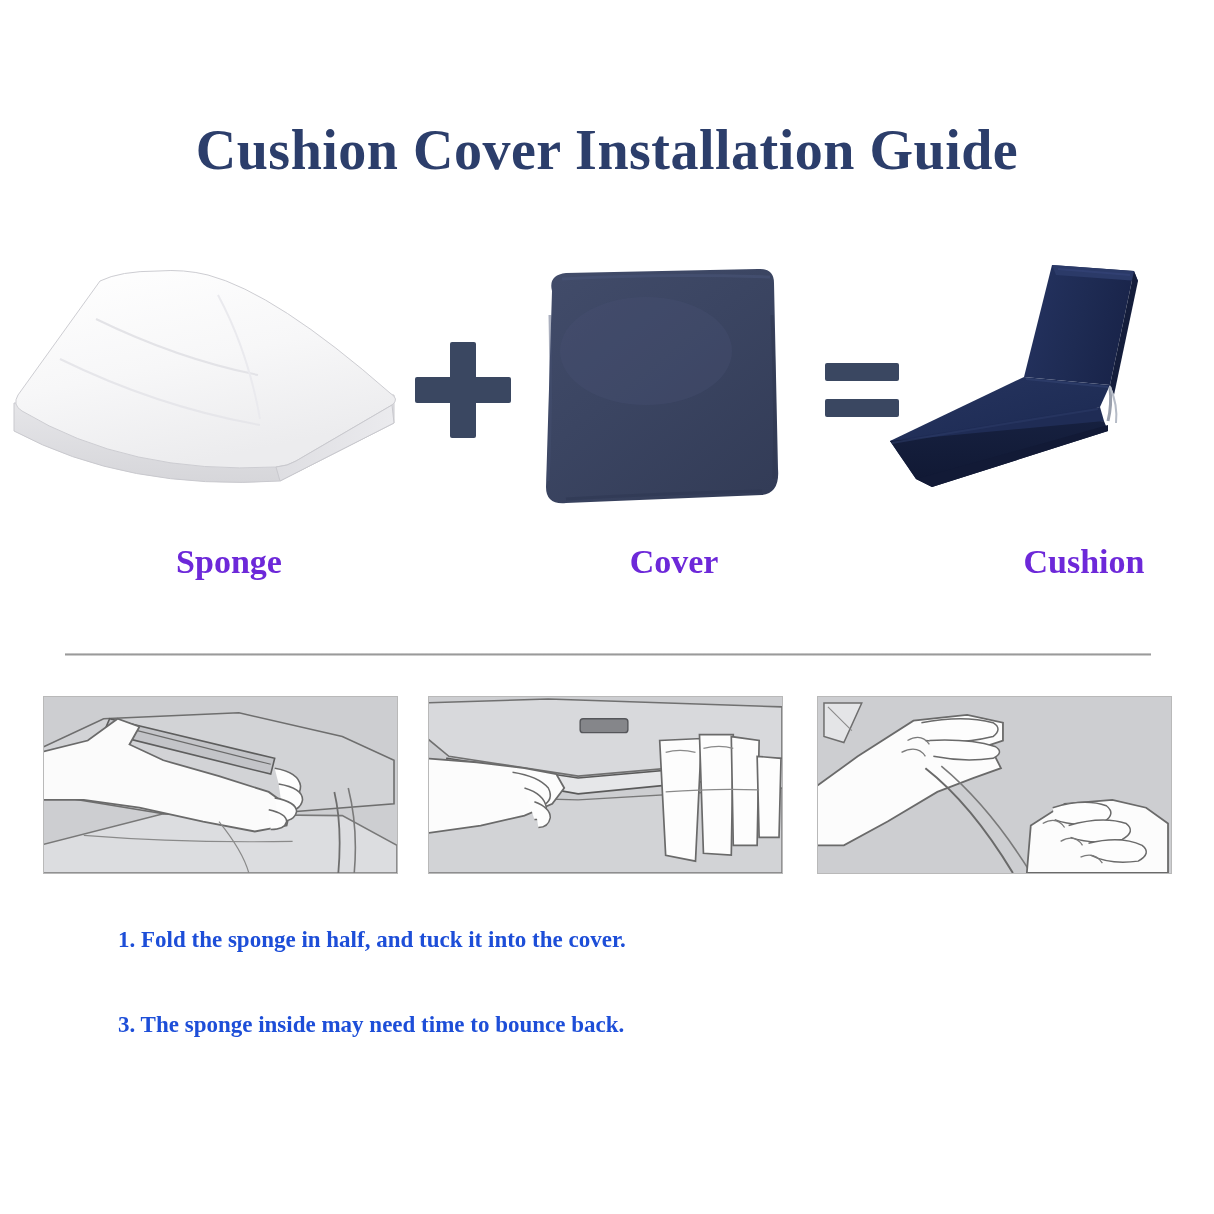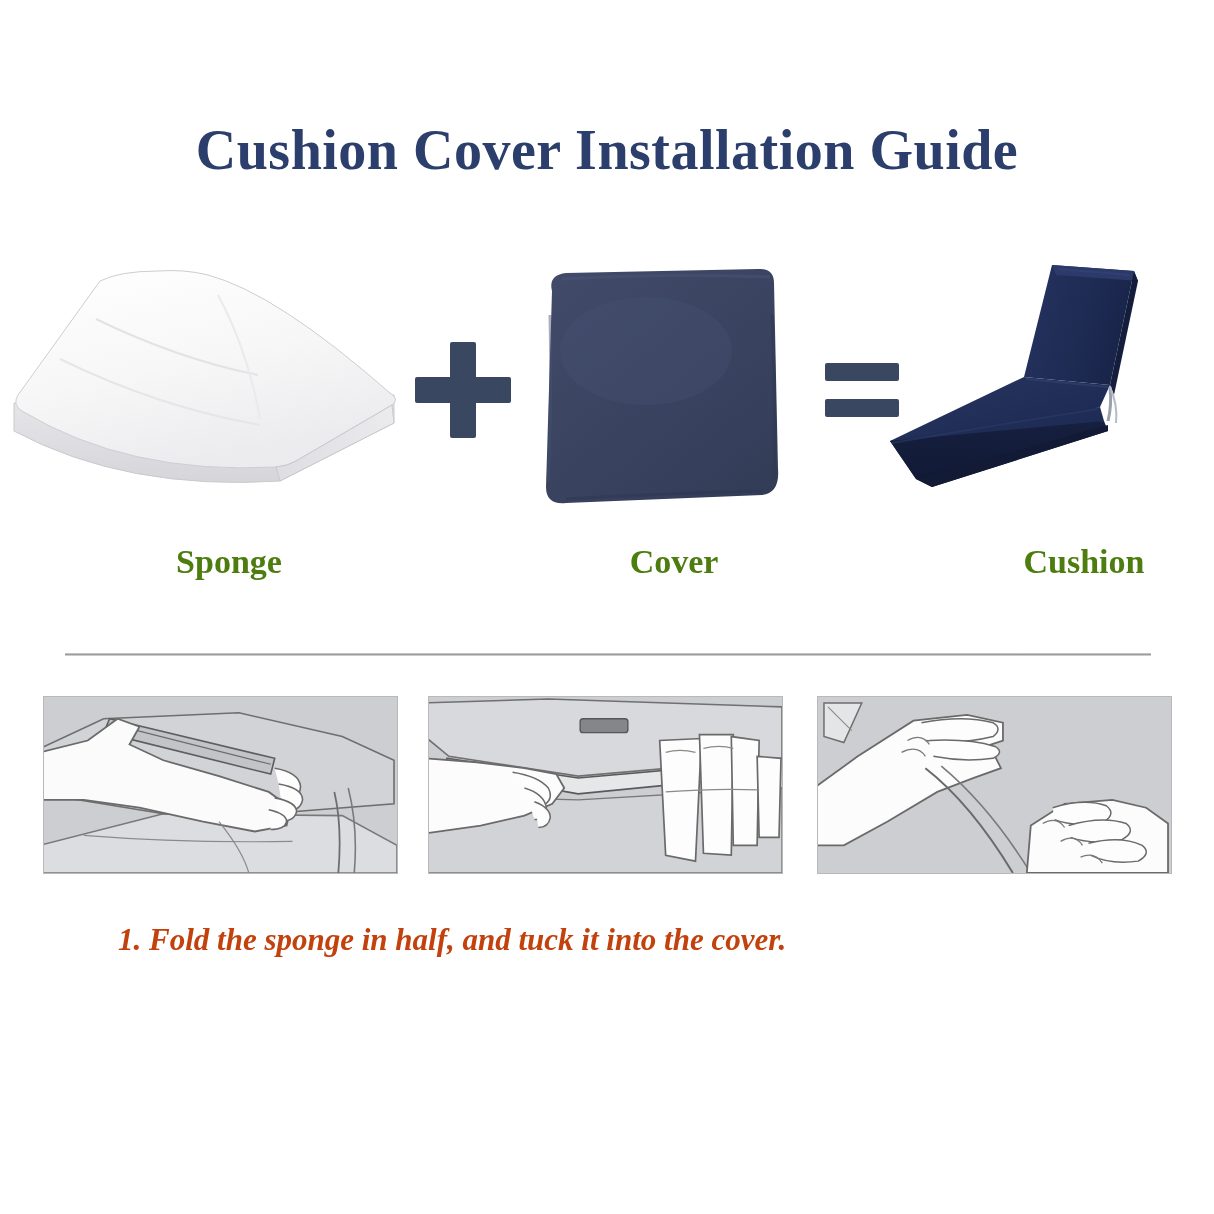--- a/index.html
+++ b/index.html
@@ -91,21 +91,21 @@
     width: 100%; height: 100%;
   }
   .art svg { display: block; width: 100%; height: 100%; }
 
   
   .item-label {
     position: absolute;
     top: 543px;
     font-size: 34px;
     font-weight: bold;
-    color: #4d7c0f;
+    color: #6d28d9;
     text-align: center;
     white-space: nowrap;
   }
   .label-sponge  { left:  79px; width: 300px; }
   .label-cover   { left: 524px; width: 300px; }
   .label-cushion { left: 934px; width: 300px; }
 
   
   .divider {
     position: absolute;
@@ -140,27 +140,26 @@
   .panel svg { display: block; width: 100%; height: 100%; }
 
   
   .instructions {
     position: absolute;
     left: 118px;
     top: 918px;
     width: 1000px;
   }
   .instruction {
-    font-size: 31px;
+    font-size: 23px;
     font-weight: bold;
-    color: #c2410c;
+    color: #1d4ed8;
     height: 85px;
     line-height: 44px;
     white-space: nowrap;
-    font-style: italic;
   }
 </style>
 </head>
 <body>
 
 <div class="page-title">Cushion Cover Installation Guide</div>
 
 <div class="equation-row">
 
   <div class="eq-cell cell-sponge">
@@ -370,13 +369,14 @@
       <path d="M272,148 Q 304,140 326,150 Q 336,158 322,166 Q 294,170 274,160" fill="#fdfdfd" stroke="#6a6a6a" stroke-width="1.5"></path>
       <path d="M226,128 Q 240,120 248,132" fill="none" stroke="#7a7a7a" stroke-width="1.3"></path>
       <path d="M244,146 Q 258,138 266,150" fill="none" stroke="#7a7a7a" stroke-width="1.3"></path>
       <path d="M264,162 Q 278,156 286,168" fill="none" stroke="#7a7a7a" stroke-width="1.3"></path>
     </svg>
   </div>
 </div>
 
 <div class="instructions">
   <div class="instruction">1. Fold the sponge in half, and tuck it into the cover.</div>
+  <div class="instruction">3. The sponge inside may need time to bounce back.</div>
 </div>
 
 </body></html>

